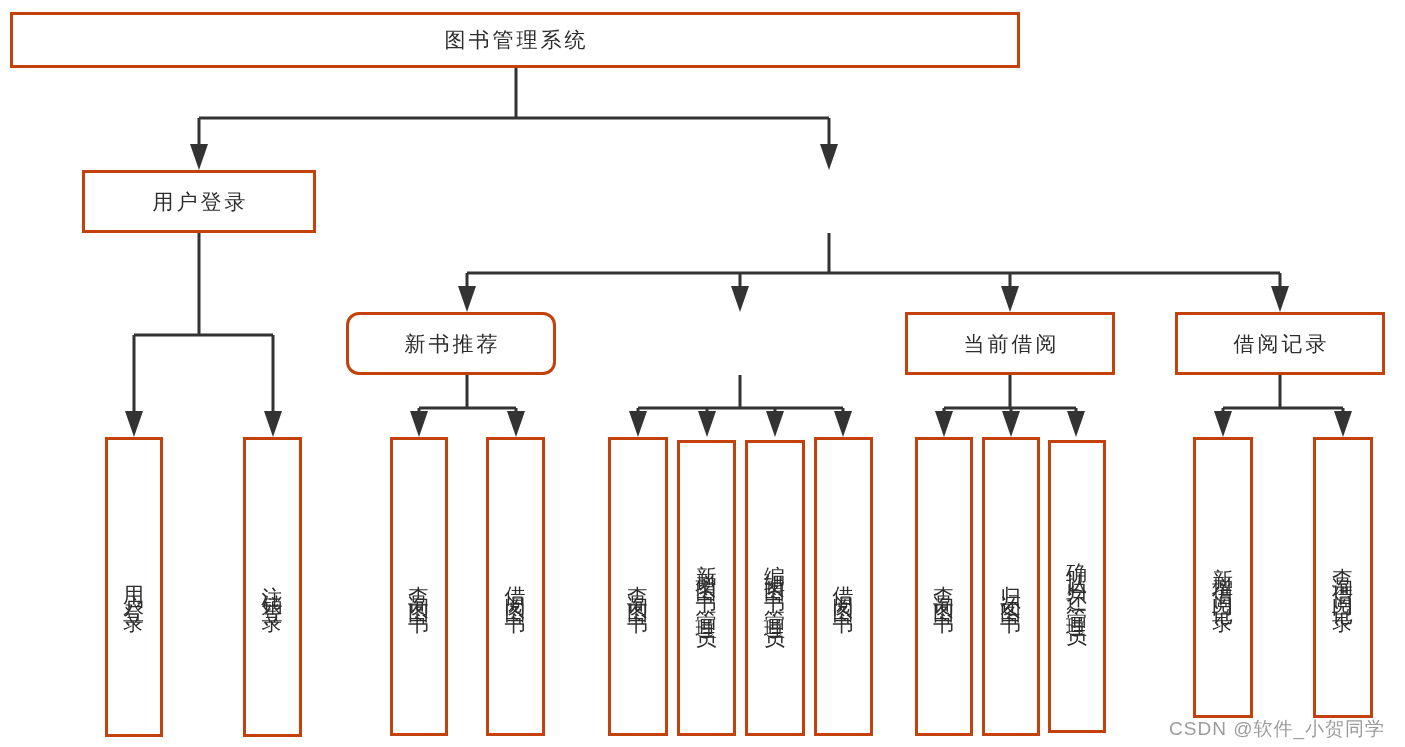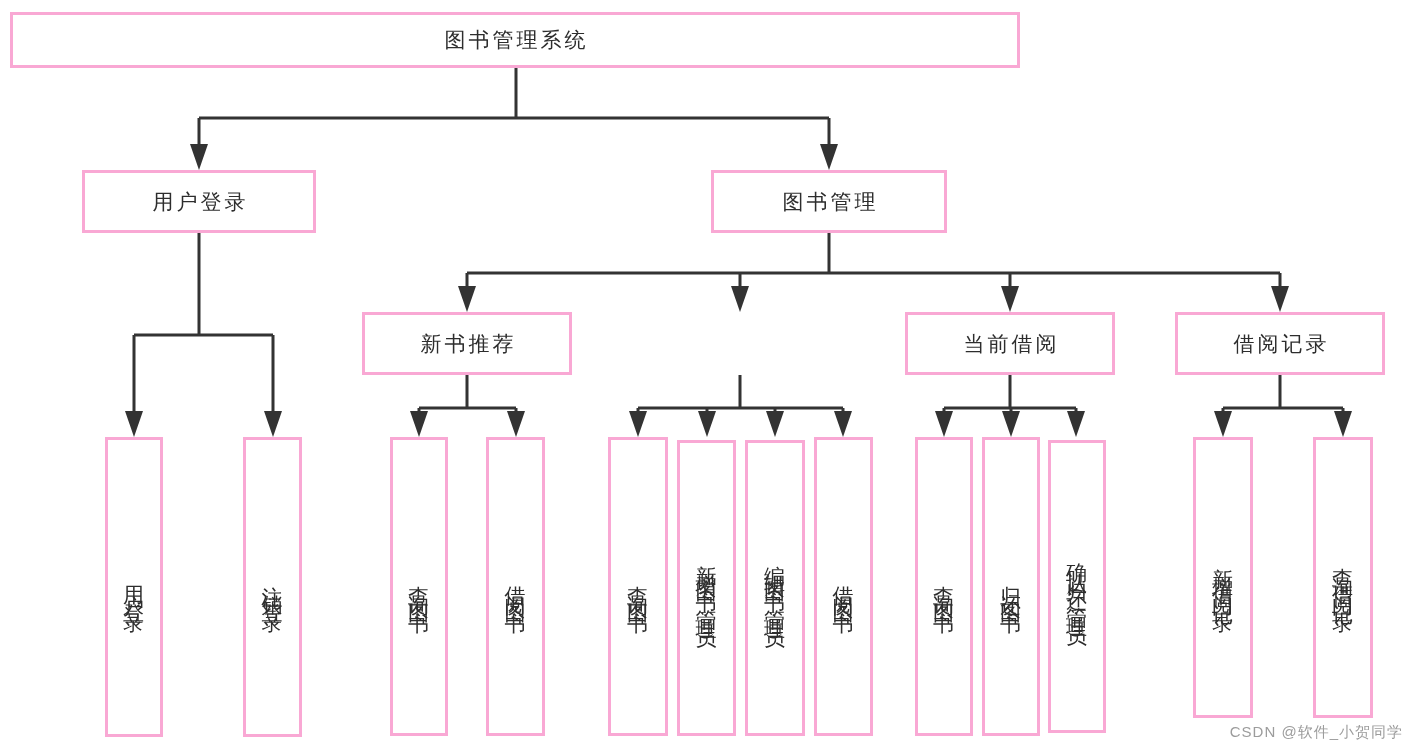--- a/index.html
+++ b/index.html
@@ -13,21 +13,21 @@
   }
   .connectors {
     position: absolute;
     left: 0; top: 0;
     width: 1405px; height: 747px;
     pointer-events: none;
   }
   .hbox, .vbox {
     position: absolute;
     box-sizing: border-box;
-    border: 3px solid #f9a8d4;
+    border: 3px solid #c2410c;
     background: #ffffff;
     color: #2d2d2d;
     display: flex;
     align-items: center;
     justify-content: center;
   }
   .hbox {
     font-size: 21px;
     letter-spacing: 3px;
     white-space: nowrap;
@@ -37,23 +37,23 @@
   .vbox span {
     writing-mode: vertical-lr;
     text-orientation: mixed;
     font-size: 21px;
     letter-spacing: 9px;
     line-height: 1;
     white-space: nowrap;
   }
   .watermark {
     position: absolute;
-    right: 2px;
+    right: 20px;
     bottom: 5px;
-    font-size: 15px;
+    font-size: 19px;
     color: #9c9c9c;
     letter-spacing: 1px;
     white-space: nowrap;
   }
 </style>
 </head>
 <body>
 
 <div class="canvas">
 
@@ -103,25 +103,22 @@
     </g>
   </svg>
 
   <div class="hbox" style="left:10px; top:12px; width:1010px; height:56px;">
     <span>图书管理系统</span>
   </div>
 
   <div class="hbox" style="left:82px; top:170px; width:234px; height:63px;">
     <span>用户登录</span>
   </div>
-  <div class="hbox" style="left:711px; top:170px; width:236px; height:63px;">
-    <span>图书管理</span>
-  </div>
 
-  <div class="hbox" style="left:362px; top:312px; width:210px; height:63px;">
+  <div class="hbox" style="left:346px; top:312px; width:210px; height:63px;border-radius:13px;">
     <span>新书推荐</span>
   </div>
   <div class="hbox" style="left:905px; top:312px; width:210px; height:63px;align-items:center;">
     <span>当前借阅</span>
   </div>
   <div class="hbox" style="left:1175px; top:312px; width:210px; height:63px;">
     <span>借阅记录</span>
   </div>
 
   <div class="vbox" style="left:105px; top:437px; width:58px; height:300px;">

